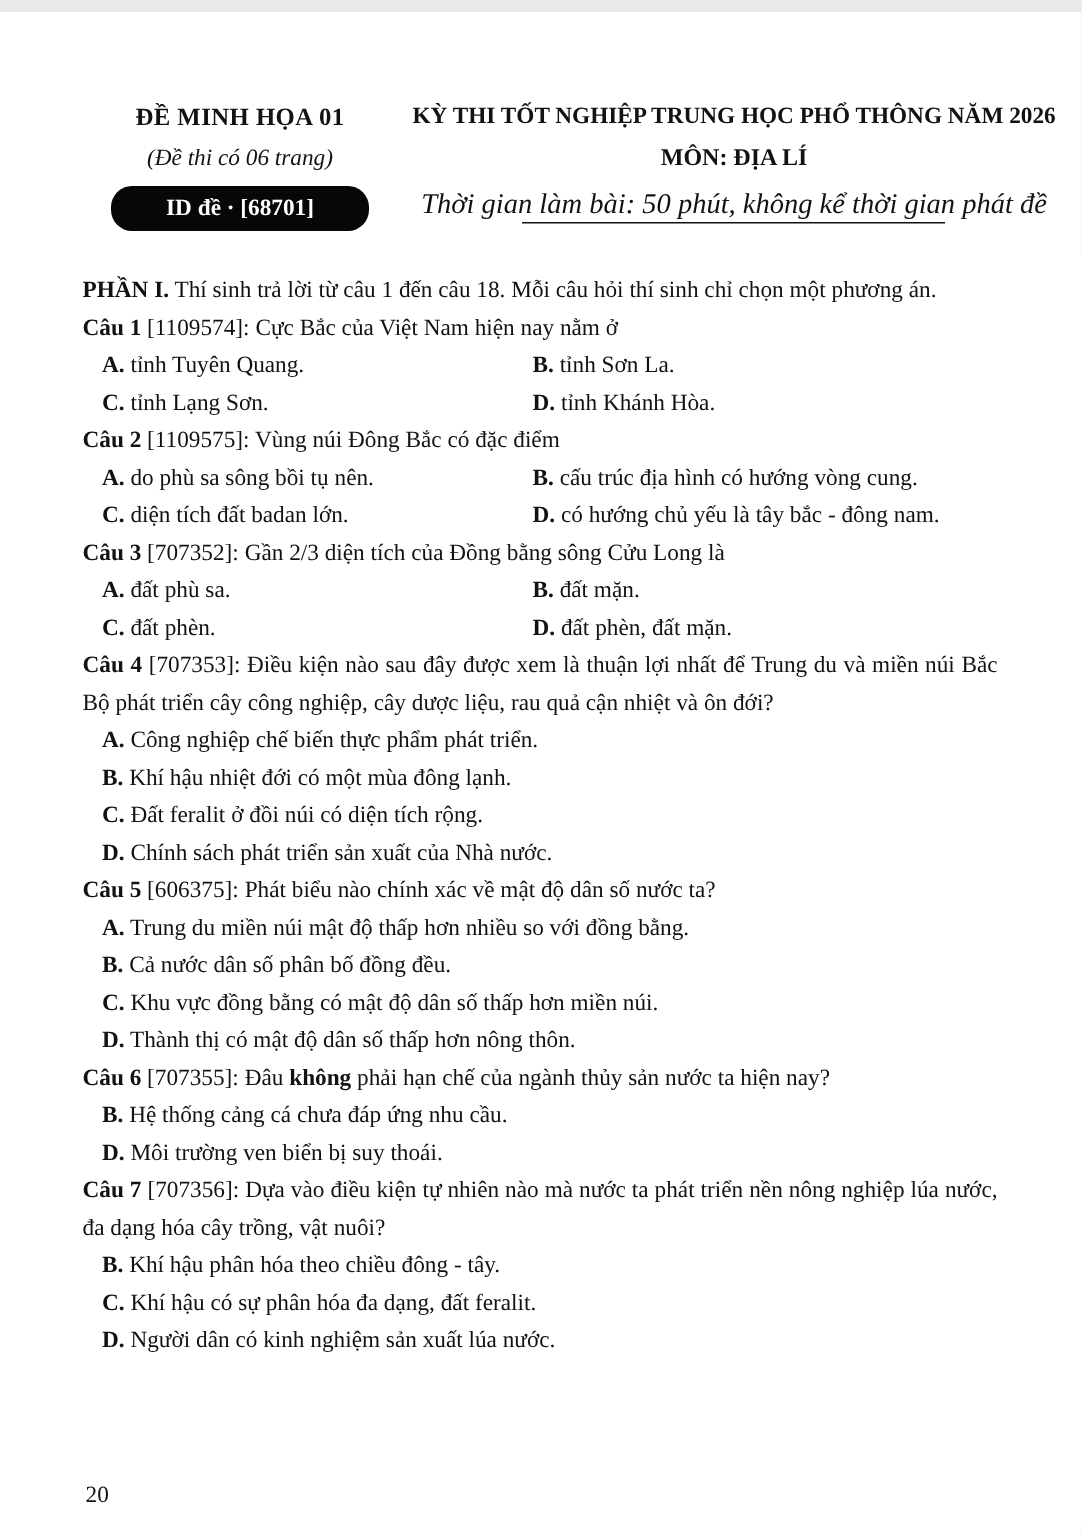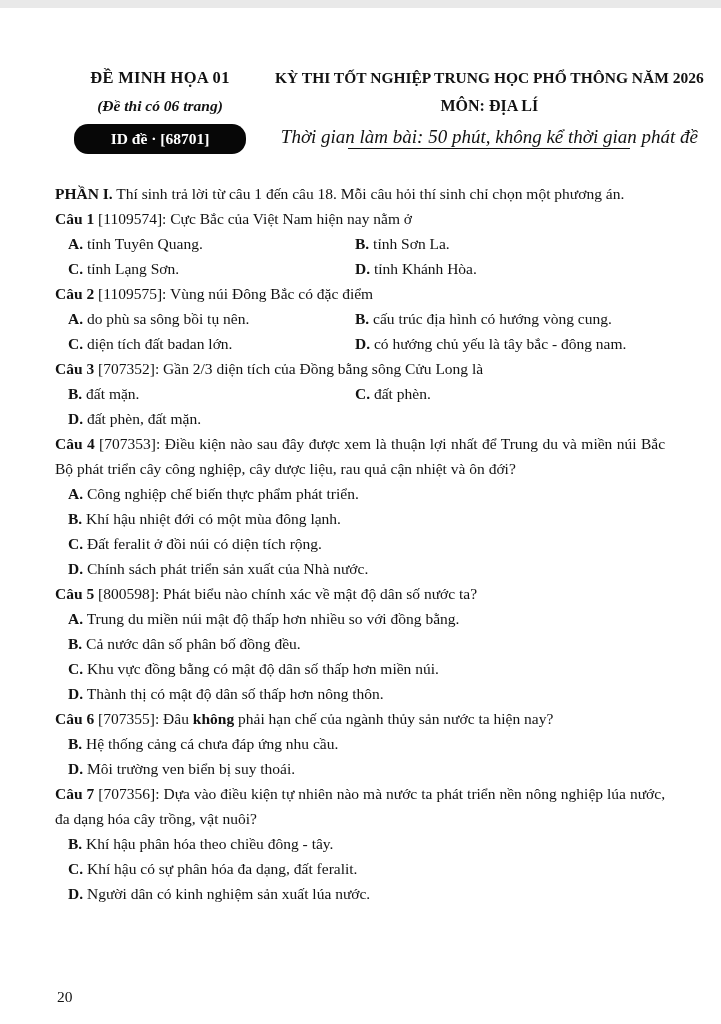--- a/index.html
+++ b/index.html
@@ -25,21 +25,21 @@
     text-align: center;
   }
   .h-code {
     font-weight: bold;
     font-size: 16.5px;
     line-height: 20px;
     letter-spacing: 0.3px;
     white-space: nowrap;
   }
   .h-pages {
-    font-weight: bold;
+    font-weight: normal;
     font-style: italic;
     font-size: 15.5px;
     line-height: 18px;
     margin-top: 9px;
     white-space: nowrap;
   }
   .id-box {
     display: block;
     width: 172px;
     margin: 9px auto 0;
@@ -141,38 +141,39 @@
         <div class="option"><span class="opt-label">A.</span> <span>do phù sa sông bồi tụ nên.</span></div>
         <div class="option"><span class="opt-label">B.</span> <span>cấu trúc địa hình có hướng vòng cung.</span></div>
         <div class="option"><span class="opt-label">C.</span> <span>diện tích đất badan lớn.</span></div>
         <div class="option"><span class="opt-label">D.</span> <span>có hướng chủ yếu là tây bắc - đông nam.</span></div>
       </div>
     </div>
 
     <div class="question">
       <p class="q-text"><span class="b">Câu 3</span> <span>[707352]:</span> <span>Gần 2/3 diện tích của Đồng bằng sông Cửu Long là</span></p>
       <div class="options two-col">
+        <div class="option"><span class="opt-label">A.</span> <span>đất phù sa.</span></div>
         <div class="option"><span class="opt-label">B.</span> <span>đất mặn.</span></div>
         <div class="option"><span class="opt-label">C.</span> <span>đất phèn.</span></div>
         <div class="option"><span class="opt-label">D.</span> <span>đất phèn, đất mặn.</span></div>
       </div>
     </div>
 
     <div class="question">
       <p class="q-text"><span class="b">Câu 4</span> <span>[707353]:</span> <span>Điều kiện nào sau đây được xem là thuận lợi nhất để Trung du và miền núi Bắc Bộ phát triển cây công nghiệp, cây dược liệu, rau quả cận nhiệt và ôn đới?</span></p>
       <div class="options">
         <div class="option"><span class="opt-label">A.</span> <span>Công nghiệp chế biến thực phẩm phát triển.</span></div>
         <div class="option"><span class="opt-label">B.</span> <span>Khí hậu nhiệt đới có một mùa đông lạnh.</span></div>
         <div class="option"><span class="opt-label">C.</span> <span>Đất feralit ở đồi núi có diện tích rộng.</span></div>
         <div class="option"><span class="opt-label">D.</span> <span>Chính sách phát triển sản xuất của Nhà nước.</span></div>
       </div>
     </div>
 
     <div class="question">
-      <p class="q-text"><span class="b">Câu 5</span> <span>[800598]:</span> <span>Phát biểu nào chính xác về mật độ dân số nước ta?</span></p>
+      <p class="q-text"><span class="b">Câu 5</span> <span>[606375]:</span> <span>Phát biểu nào chính xác về mật độ dân số nước ta?</span></p>
       <div class="options">
         <div class="option"><span class="opt-label">A.</span> <span>Trung du miền núi mật độ thấp hơn nhiều so với đồng bằng.</span></div>
         <div class="option"><span class="opt-label">B.</span> <span>Cả nước dân số phân bố đồng đều.</span></div>
         <div class="option"><span class="opt-label">C.</span> <span>Khu vực đồng bằng có mật độ dân số thấp hơn miền núi.</span></div>
         <div class="option"><span class="opt-label">D.</span> <span>Thành thị có mật độ dân số thấp hơn nông thôn.</span></div>
       </div>
     </div>
 
     <div class="question">
       <p class="q-text"><span class="b">Câu 6</span> <span>[707355]:</span> <span>Đâu</span> <span class="b">không</span> <span>phải hạn chế của ngành thủy sản nước ta hiện nay?</span></p>

